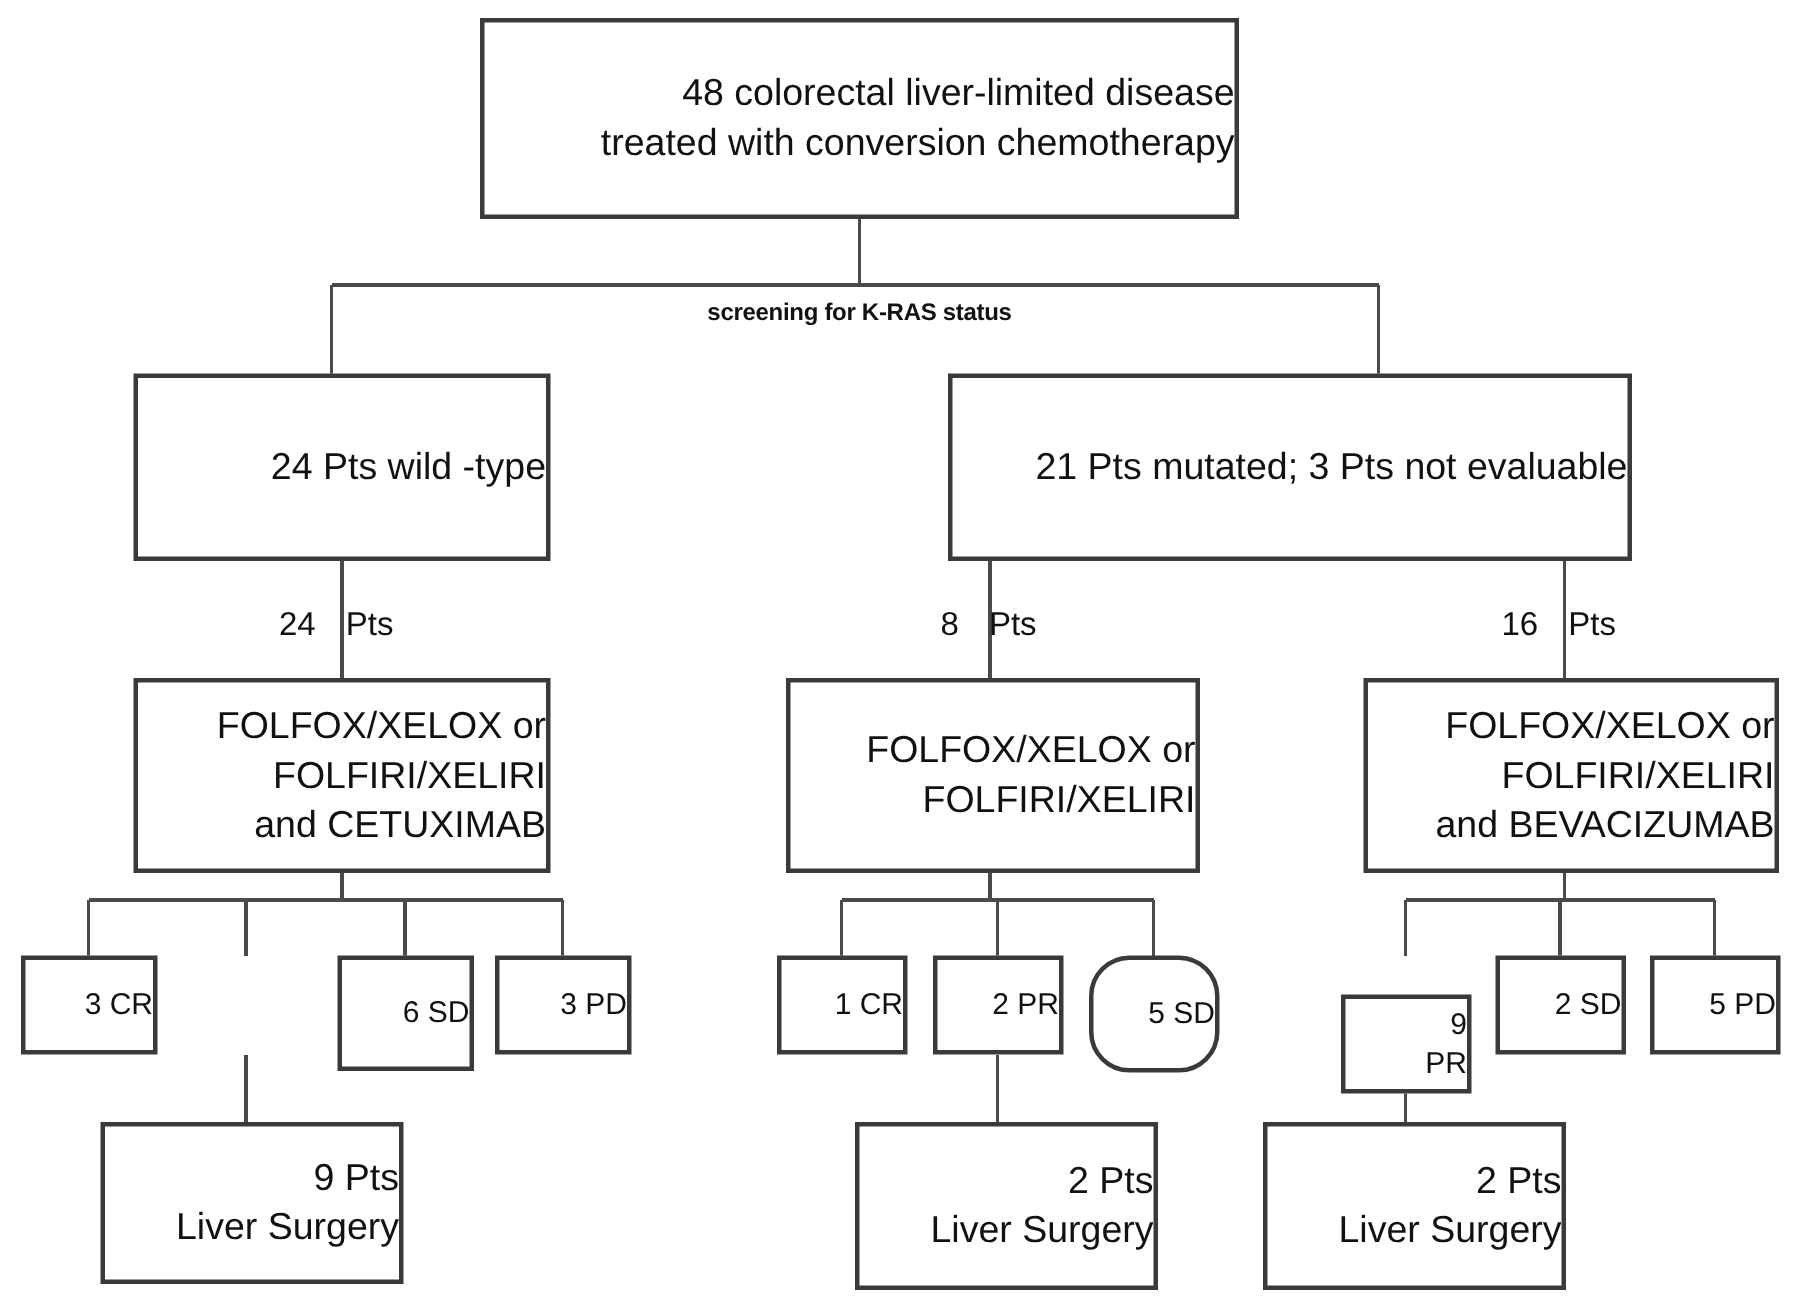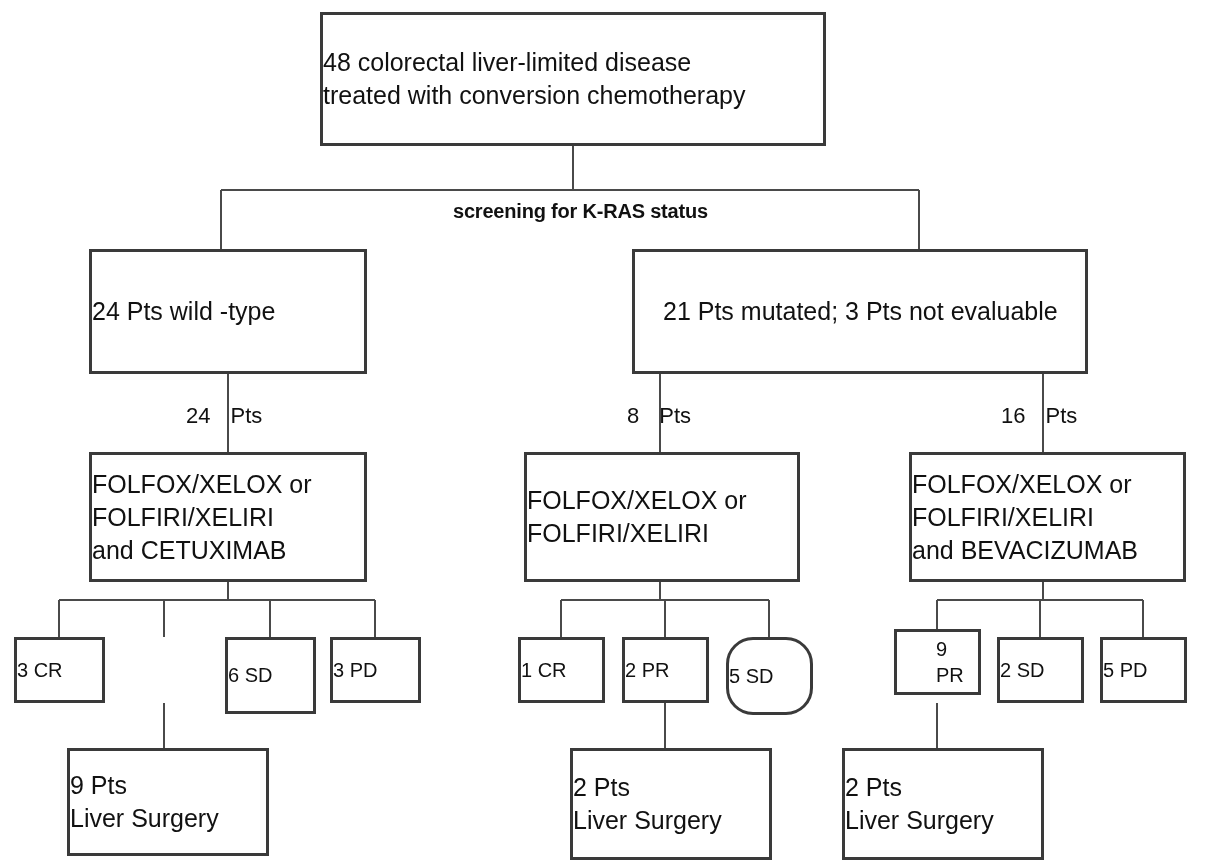--- a/index.html
+++ b/index.html
@@ -25,21 +25,21 @@
     pointer-events: none;
   }
   .node {
     position: absolute;
     box-sizing: border-box;
     background: #ffffff;
     border: 3px solid #3a3a3a;
     display: flex;
     align-items: center;
     justify-content: center;
-    text-align: left;
+    text-align: right;
     color: #111111;
     line-height: 1.32;
     z-index: 2;
   }
   .node-text {
     display: block;
     width: 100%;
     white-space: pre-line;
   }
   .n-root { font-size: 25px; }
@@ -51,21 +51,21 @@
   .edge-label {
     position: absolute;
     font-size: 22px;
     color: #111111;
     z-index: 3;
     background: transparent;
     white-space: nowrap;
   }
   .screen-label {
     position: absolute;
-    font-size: 20px;
+    font-size: 16px;
     font-weight: bold;
     color: #111111;
     z-index: 3;
     letter-spacing: -0.2px;
     white-space: nowrap;
   }
 </style>
 </head>
 <body>
 
@@ -166,21 +166,21 @@
   <div class="node n-response" style="left:518px; top:637px; width:87px; height:66px;">
     <span class="node-text">1 CR</span>
   </div>
   <div class="node n-response" style="left:622px; top:637px; width:87px; height:66px;">
     <span class="node-text">2 PR</span>
   </div>
   <div class="node n-response" style="left:726px; top:637px; width:87px; height:78px;border-radius:27px;">
     <span class="node-text">5 SD</span>
   </div>
 
-  <div class="node n-response" style="left:894px; top:629px; width:87px; height:66px;padding-left:39px;">
+  <div class="node n-response" style="left:894px; top:663px; width:87px; height:66px;padding-left:39px;">
     <span class="node-text">9 PR</span>
   </div>
   <div class="node n-response" style="left:997px; top:637px; width:87px; height:66px;">
     <span class="node-text">2 SD</span>
   </div>
   <div class="node n-response" style="left:1100px; top:637px; width:87px; height:66px;">
     <span class="node-text">5 PD</span>
   </div>
 
   <div class="node n-surgery" style="left:67px; top:748px; width:202px; height:108px;">

